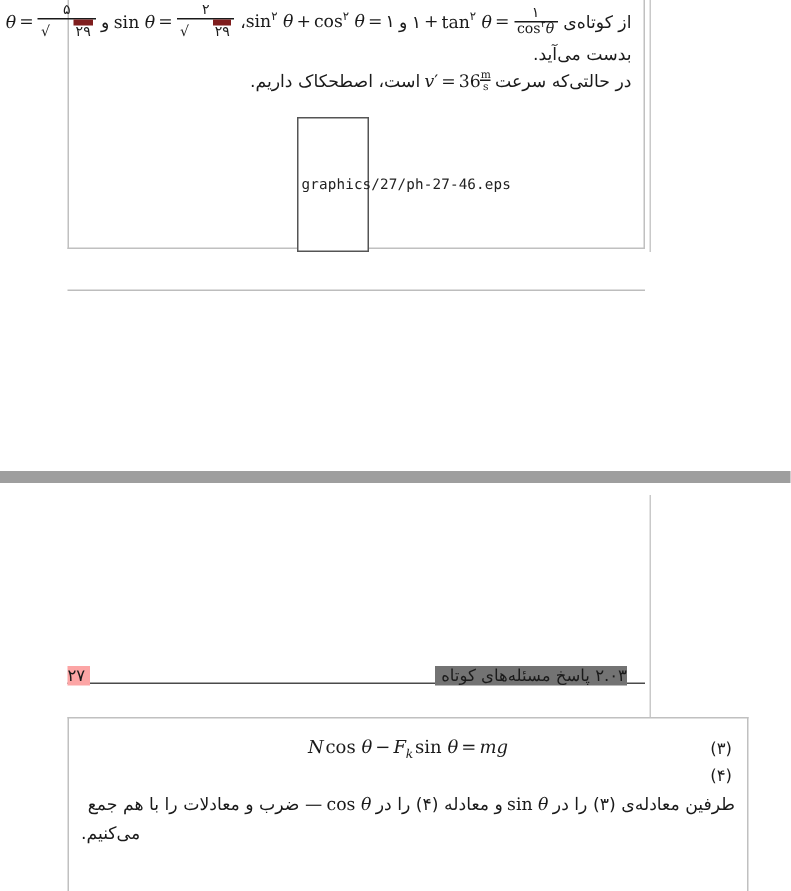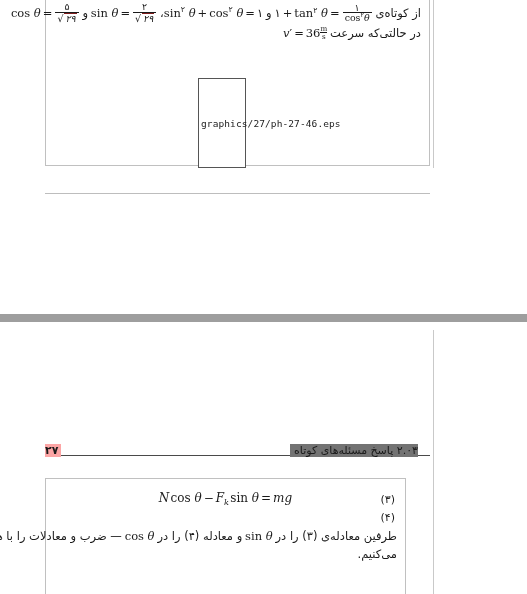--- a/index.html
+++ b/index.html
@@ -85,24 +85,23 @@
     top: -1px;
   }
   .frac .num { display: block; padding: 0 2px; }
   .frac .den {
     display: block;
     border-top: 1px solid #1a1a1a;
     padding: 0 2px;
   }
   .sqrt {
     display: inline-block;
-    border-top: 1px solid #7f1d1d;
+    border-top: 4px solid #7f1d1d;
     padding: 0 1px;
-    margin-left: 1px;
-    font-style: italic;
+    margin-left: 16px;
   }
   .radical { display: inline-block; }
 
   
   .unitfrac {
     display: inline-block;
     vertical-align: middle;
     text-align: center;
     font-size: 0.62em;
     line-height: 1.0;
@@ -196,36 +195,35 @@
   }
   .rh-page {
     position: absolute;
     left: 0;
     top: 0;
     background: #fca5a5;
     padding-right: 3px;
     white-space: nowrap;
     z-index: 2;
     direction: ltr;
-    font-weight: bold;
   }
   .rh-leader {
     position: absolute;
     left: 0;
     right: 0;
     top: 11px;
     border-bottom: 1px solid #4a4a4a;
     z-index: 1;
   }
 
   .frame-bottom {
     position: absolute;
     left: 45px;
     top: 148px;
-    width: 361px;
+    width: 454px;
     height: 116px;
     border: 1px solid #c0c0c0;
     border-bottom: none;
     box-sizing: border-box;
     background: #fff;
   }
 
   .eq-row {
     position: relative;
     width: 100%;
@@ -246,21 +244,21 @@
   .eq-body { display: inline-block; }
 
   .closing {
     direction: rtl;
     text-align: right;
     padding: 10px 8px 0 8px;
     font-size: 11.5px;
     line-height: 1.6;
   }
   .closing-line { white-space: nowrap; }
-  .closing-line.second { text-align: right; padding-left: 0; }
+  .closing-line.second { text-align: left; padding-left: 0; }
 
   .fa { font-family: "DejaVu Sans", "Liberation Sans", sans-serif; }
 </style>
 </head>
 <body>
 
 <div class="page-top">
 
   <div class="frame-top">
 
@@ -277,26 +275,28 @@
         </span><span class="fa">،</span>
         <span class="math">
           sin&nbsp;<span class="mi">θ</span><span class="op">=</span><span class="frac"><span class="num">۲</span><span class="den"><span class="radical">√</span><span class="sqrt">۲۹</span></span></span>
         </span>
         <span class="fa">و</span>
         <span class="math">
           cos&nbsp;<span class="mi">θ</span><span class="op">=</span><span class="frac"><span class="num">۵</span><span class="den"><span class="radical">√</span><span class="sqrt">۲۹</span></span></span>
         </span>
       </div>
 
+      <div class="rtl-line fa">بدست می‌آید.</div>
 
       <div class="rtl-line">
         <span class="fa">در حالتی‌که سرعت</span>
         <span class="math">
           <span class="mi">v</span>′<span class="op">=</span><span>36</span><span class="unitfrac"><span class="num">m</span><span class="den">s</span></span>
         </span>
+        <span class="fa">است، اصطحکاک داریم.</span>
       </div>
 
     </div>
 
     <div class="eps-wrap">
       <div class="eps-box"></div>
       <div class="eps-label">graphics/27/ph-27-46.eps</div>
     </div>
 
   </div>

